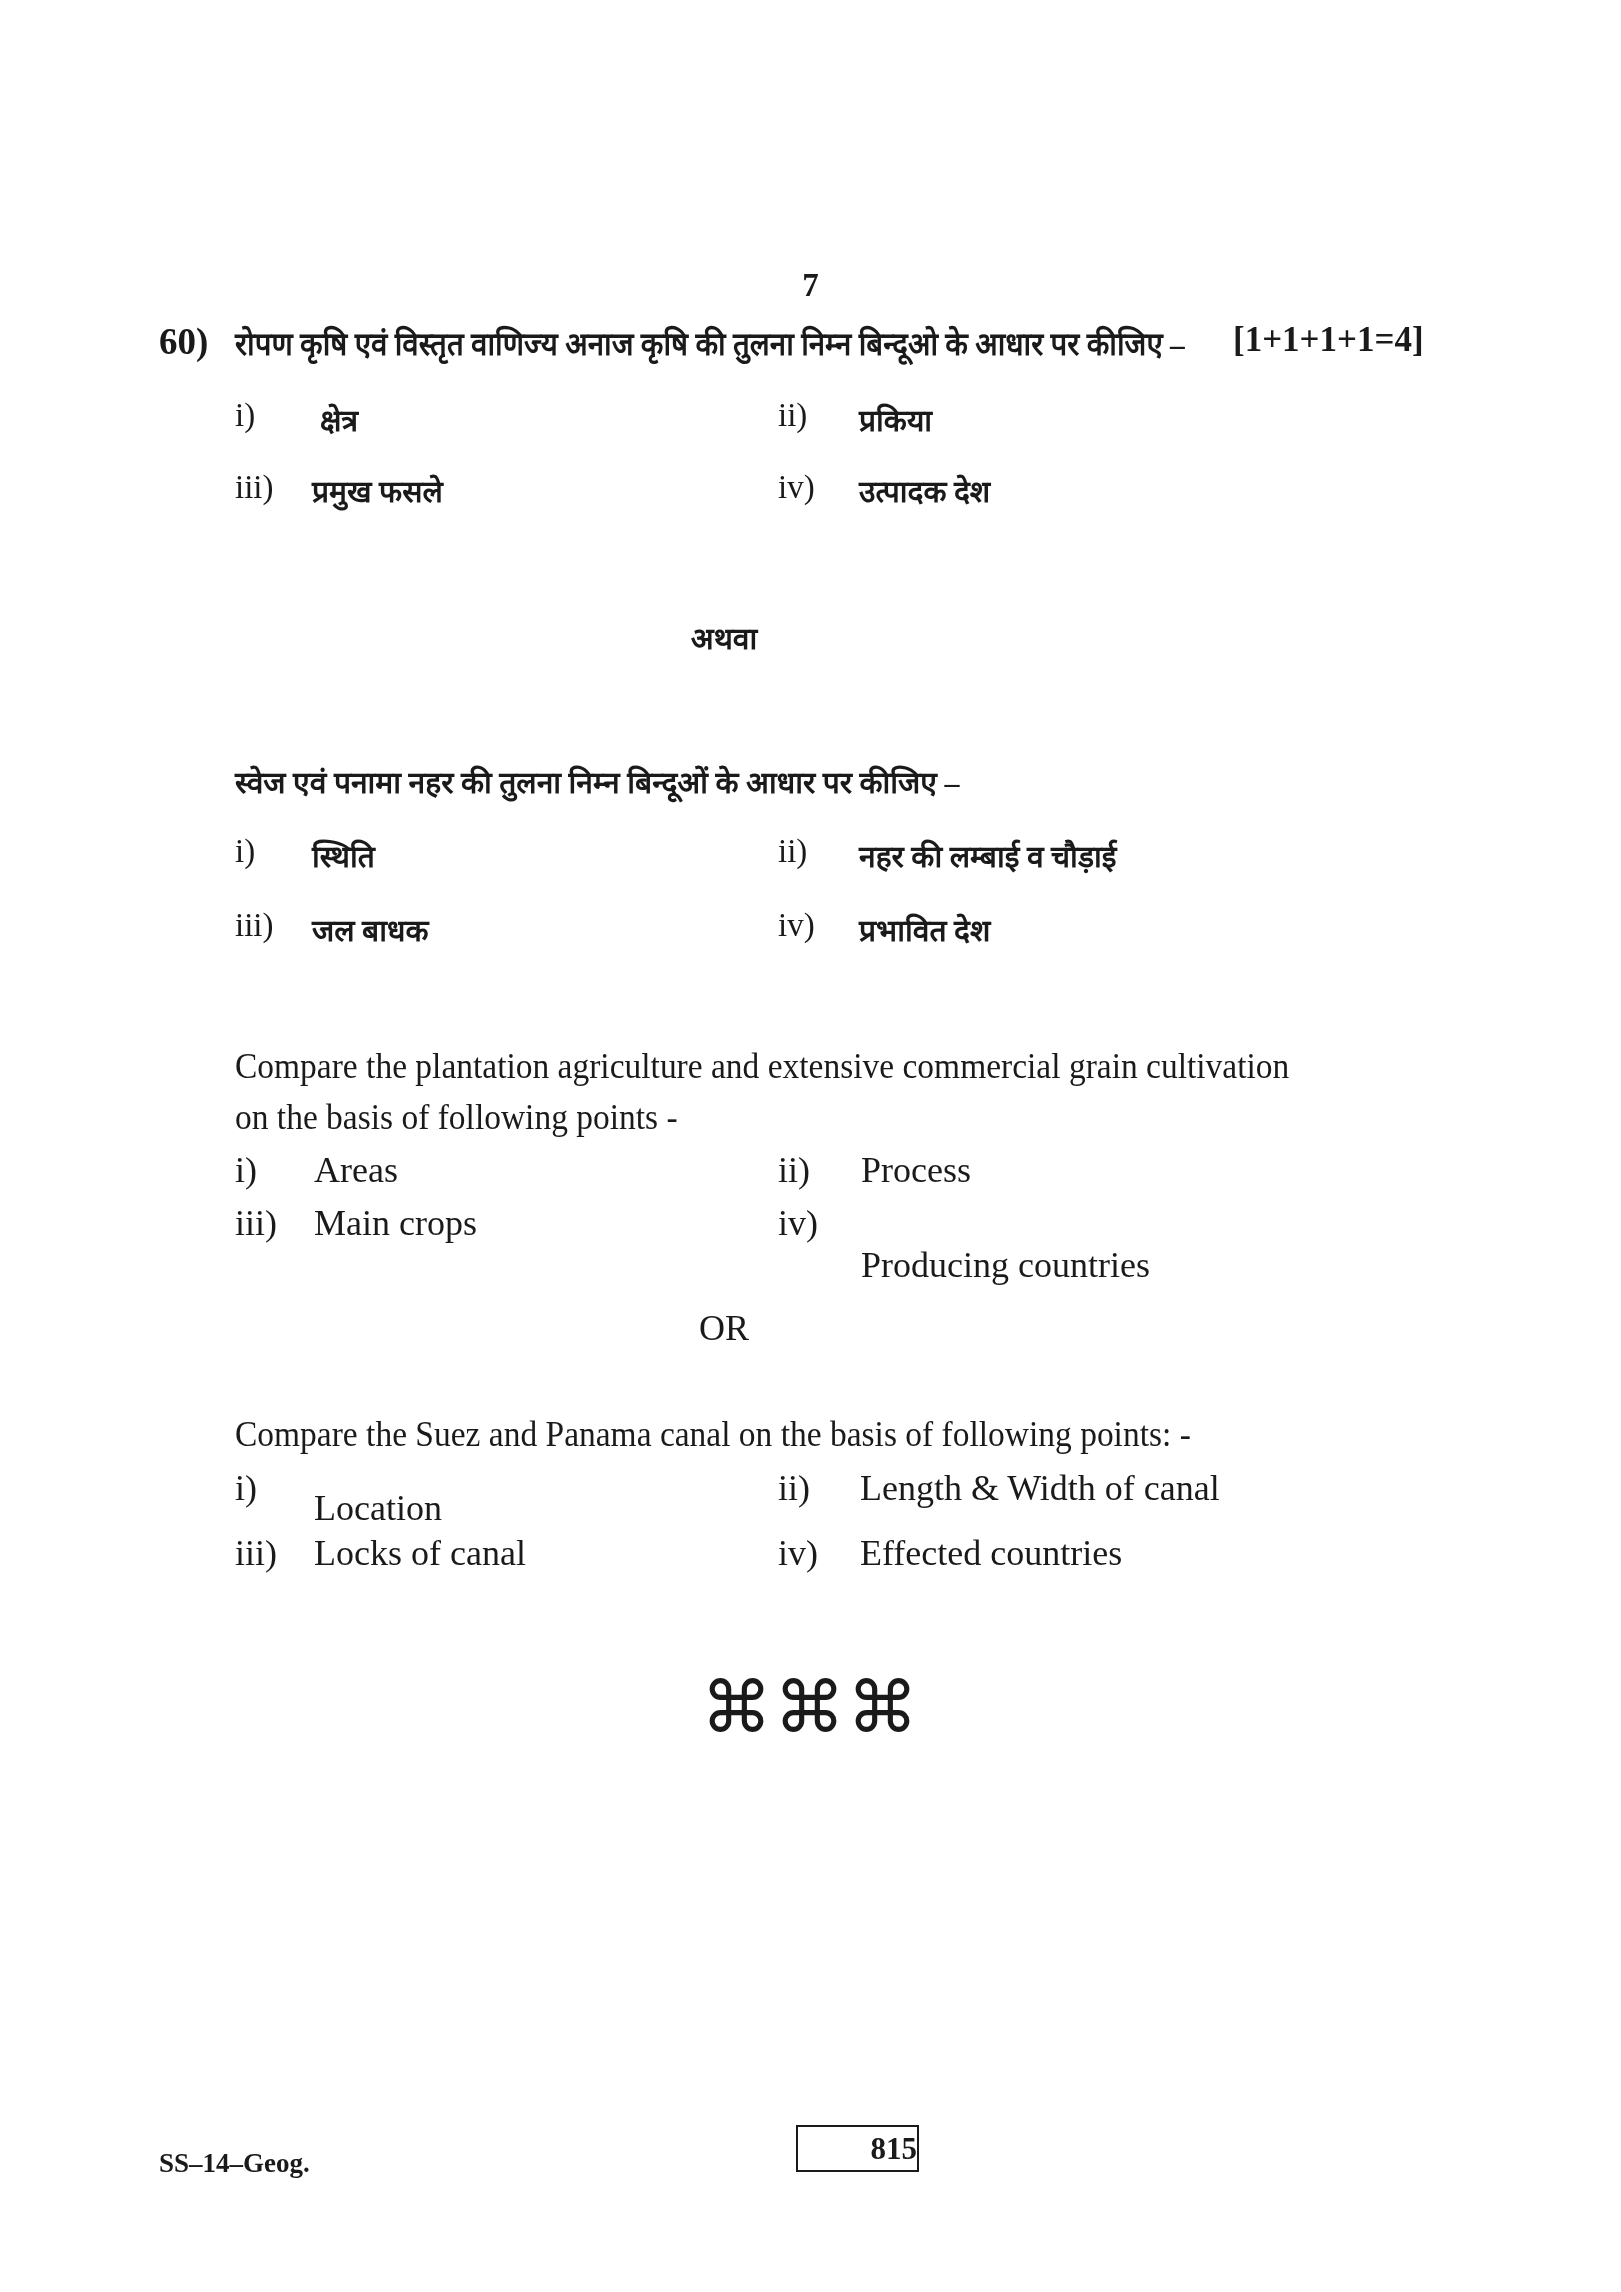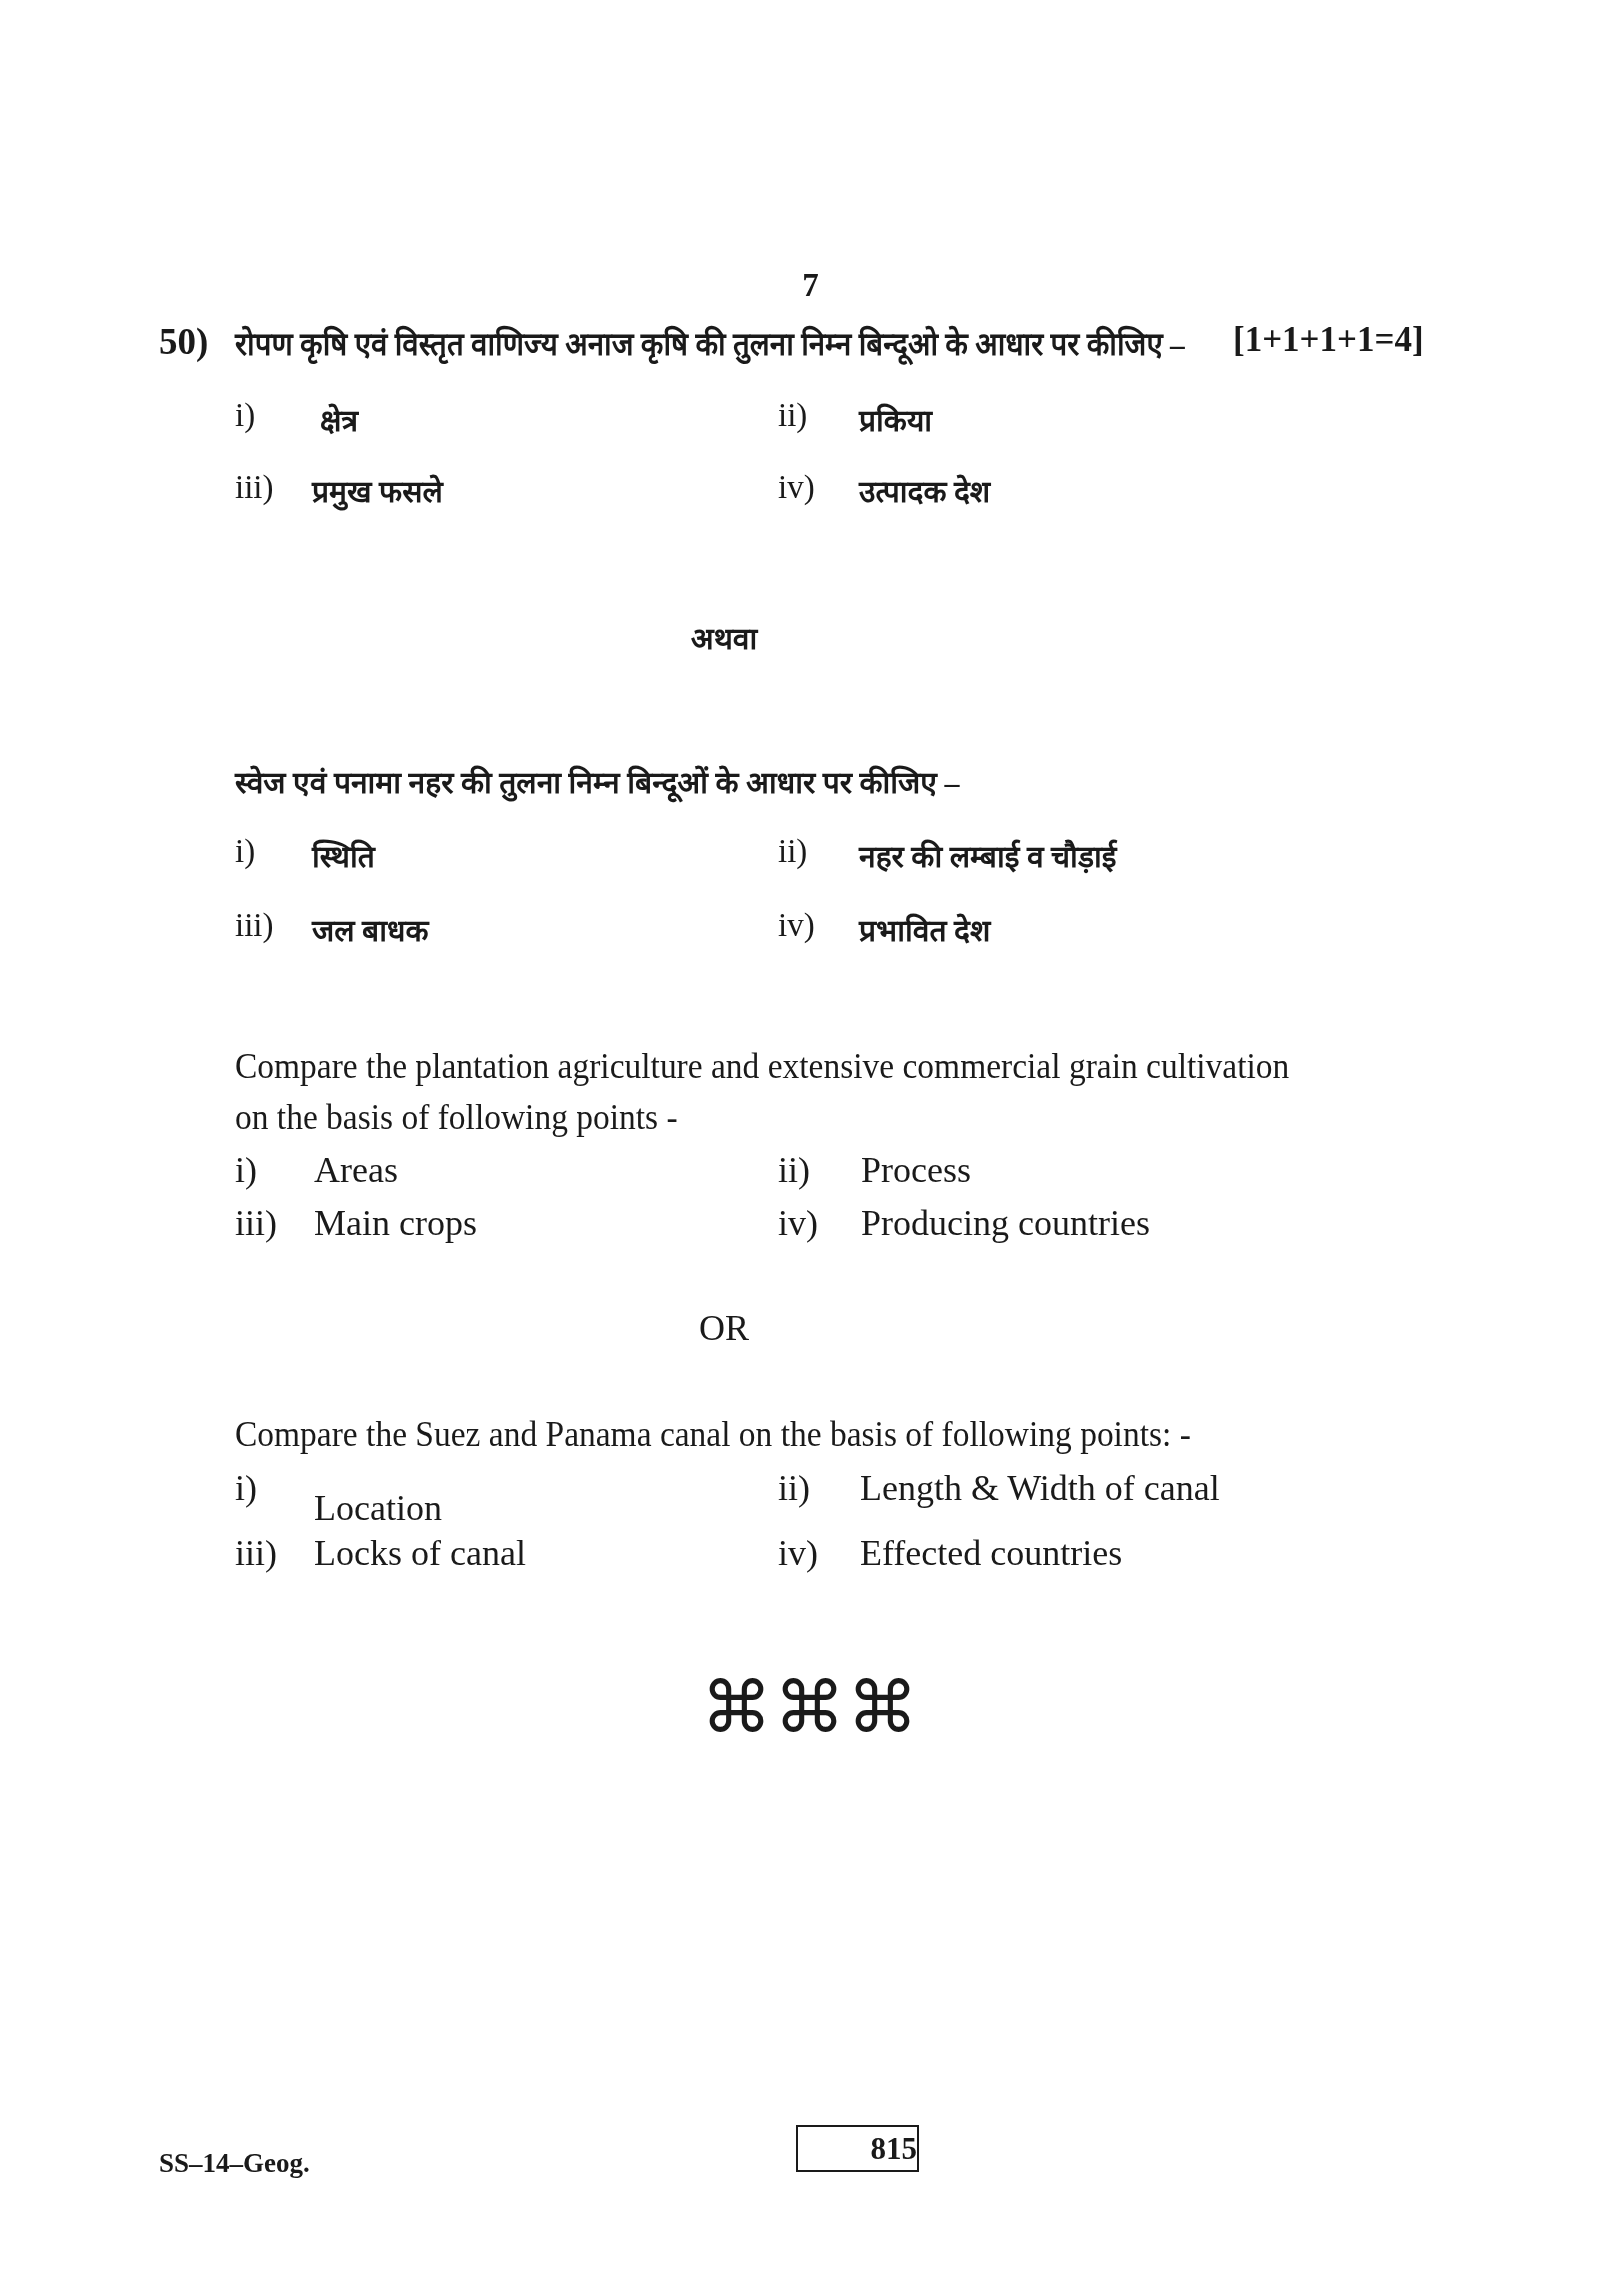--- a/index.html
+++ b/index.html
@@ -18,21 +18,21 @@
   .footer-box { left: 796px; top: 2125px; width: 119px; height: 43px; border: 2.9px solid #1a1a1a;
                 text-align: right; font-size: 31px; font-weight: bold; line-height: 43px; }
   .symbols { left: 0; width: 1621px; text-align: center; top: 1666px; font-size: 71px;
              font-family: "DejaVu Sans", sans-serif; letter-spacing: 2px; }
 </style>
 </head>
 <body>
 
 <div class="abs pagenum">7</div>
 
-<div class="abs qnum">50)</div>
+<div class="abs qnum">60)</div>
 <div class="abs qhindi">रोपण कृषि एवं विस्तृत वाणिज्य अनाज कृषि की तुलना निम्न बिन्दूओ के आधार पर कीजिए –</div>
 <div class="abs marks">[1+1+1+1=4]</div>
 
 <div class="abs rom" style="left:235px; top:397px;">i)</div>
 <div class="abs hi" style="left:312px; top:399px;margin-left:8px;">क्षेत्र</div>
 <div class="abs rom" style="left:778px; top:397px;">ii)</div>
 <div class="abs hi" style="left:859px; top:399px;">प्रकिया</div>
 <div class="abs rom" style="left:235px; top:469px;">iii)</div>
 <div class="abs hi" style="left:312px; top:470px;">प्रमुख फसले</div>
 <div class="abs rom" style="left:778px; top:469px;">iv)</div>
@@ -54,21 +54,21 @@
 <div class="abs en" style="left:235px; top:1045px; transform: scaleX(0.93); transform-origin: left center;">Compare the plantation agriculture and extensive commercial grain cultivation</div>
 <div class="abs en" style="left:235px; top:1096px; transform: scaleX(0.93); transform-origin: left center;">on the basis of following points -</div>
 
 <div class="abs en" style="left:235px; top:1149px;">i)</div>
 <div class="abs en" style="left:314px; top:1149px;">Areas</div>
 <div class="abs en" style="left:778px; top:1149px;">ii)</div>
 <div class="abs en" style="left:861px; top:1149px;">Process</div>
 <div class="abs en" style="left:235px; top:1202px;">iii)</div>
 <div class="abs en" style="left:314px; top:1202px;">Main crops</div>
 <div class="abs en" style="left:778px; top:1202px;">iv)</div>
-<div class="abs en" style="left:861px; top:1202px;text-align:center;">Producing countries</div>
+<div class="abs en" style="left:861px; top:1244px;text-align:center;">Producing countries</div>
 
 <div class="abs en center" style="top:1307px;">OR</div>
 
 <div class="abs en" style="left:235px; top:1413px; transform: scaleX(0.93); transform-origin: left center;">Compare the Suez and Panama canal on the basis of following points: -</div>
 
 <div class="abs en" style="left:235px; top:1467px;">i)</div>
 <div class="abs en" style="left:314px; top:1467px;margin-top:20px;">Location</div>
 <div class="abs en" style="left:778px; top:1467px;">ii)</div>
 <div class="abs en" style="left:860px; top:1467px;">Length &amp; Width of canal</div>
 <div class="abs en" style="left:235px; top:1532px;">iii)</div>

